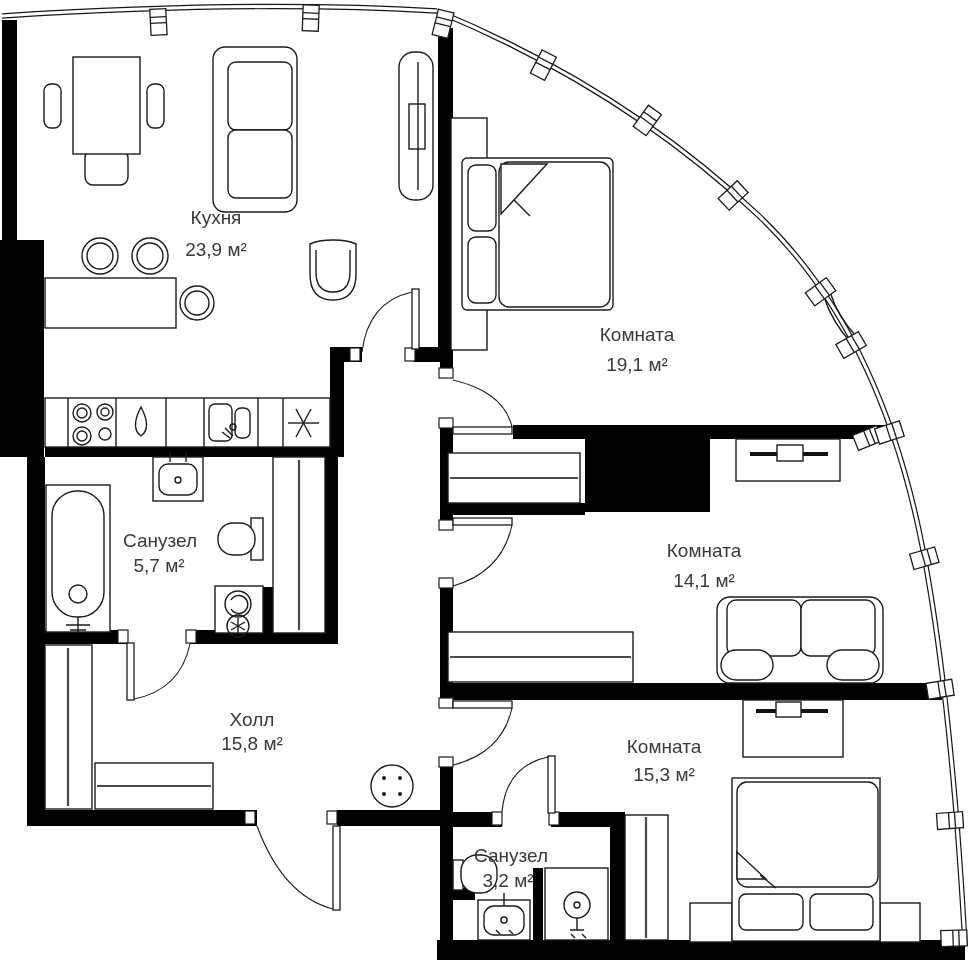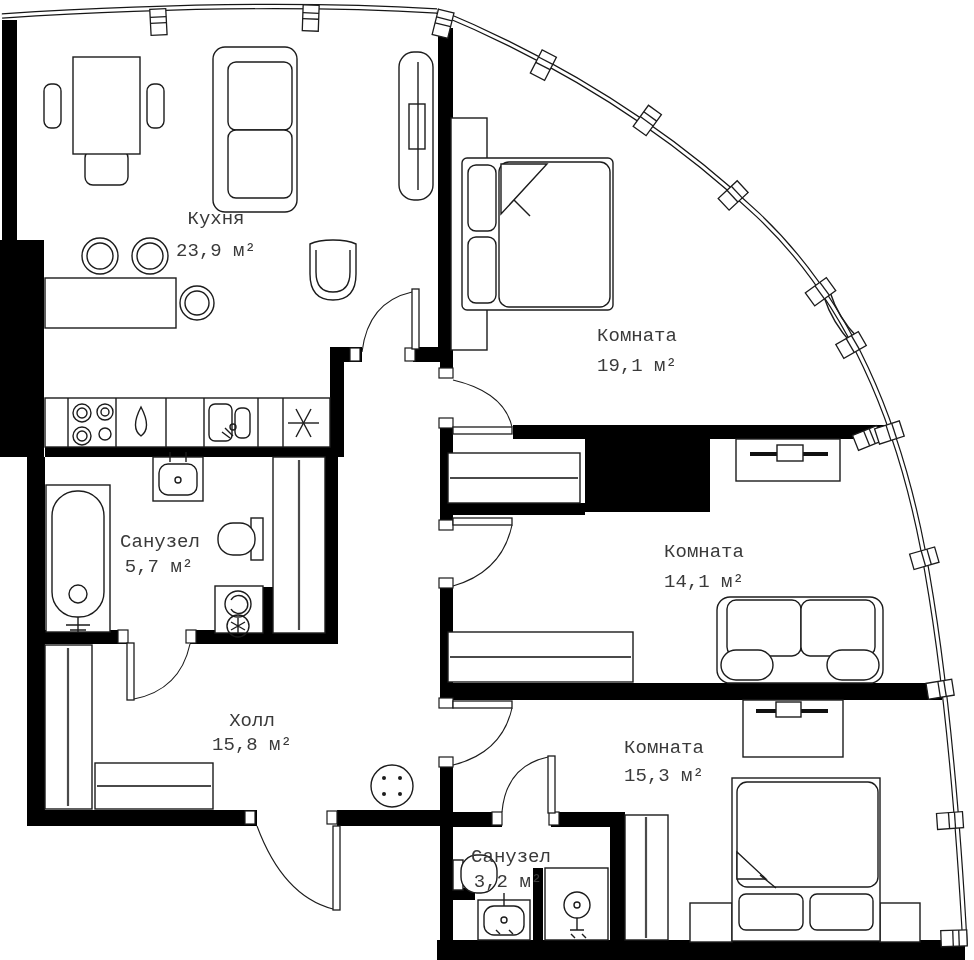--- a/index.html
+++ b/index.html
@@ -1,17 +1,17 @@
 <!DOCTYPE html>
 <html><head>
 <meta charset="utf-8">
 <style>
   html,body{margin:0;padding:0;background:#ffffff;}
   .stage{position:relative;width:974px;height:960px;background:#fff;overflow:hidden;
-         font-family:Liberation Mono, monospace;}
+         font-family:Liberation Sans, sans-serif;}
   svg{display:block}
   .wall{fill:#000;stroke:none}
   .thin{fill:#fff;stroke:#1c1c1c;stroke-width:1.4}
   .thinNF{fill:none;stroke:#1c1c1c;stroke-width:1.4}
   .cap{fill:#fff;stroke:#1c1c1c;stroke-width:1.2}
   .leaf{fill:#fff;stroke:#1c1c1c;stroke-width:1.3}
   .arc{fill:none;stroke:#1c1c1c;stroke-width:1.1}
   .lbl{fill:#3a3a3a;font-size:19px;text-anchor:middle}
   .midline{stroke:#4a4a4a;stroke-width:2.2}
   .glass{fill:none;stroke:#161616;stroke-width:5.5}

